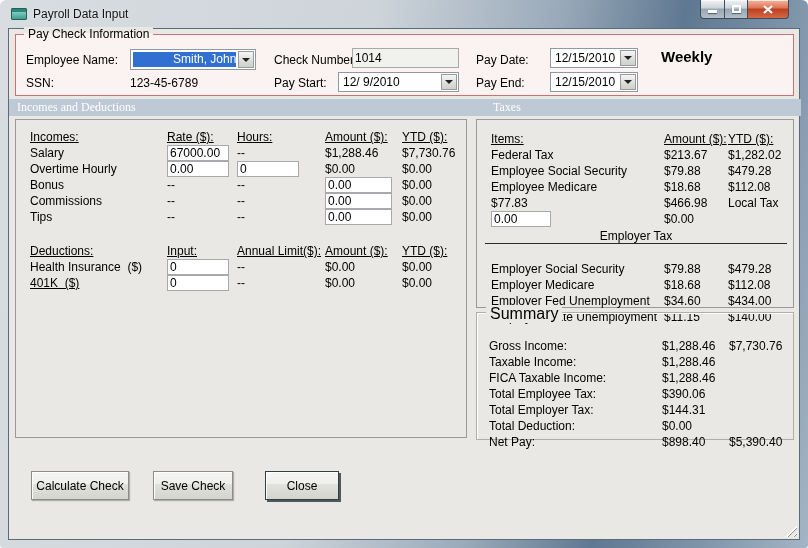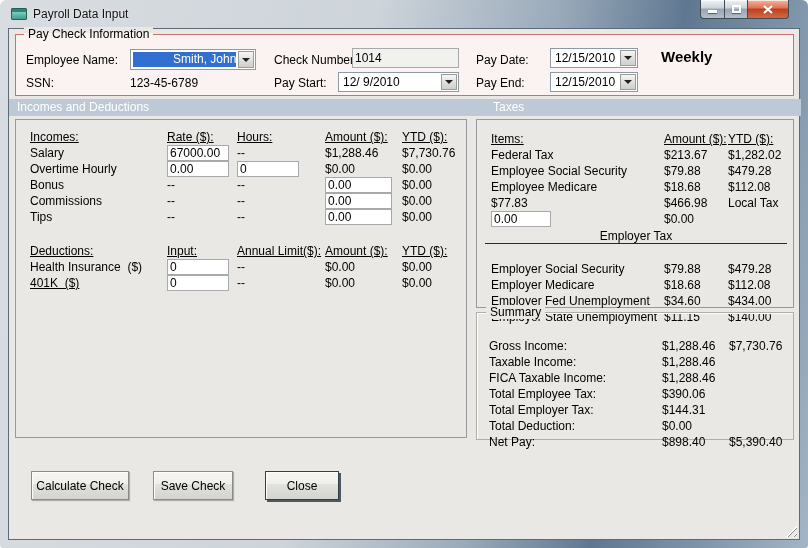--- a/index.html
+++ b/index.html
@@ -53,30 +53,30 @@
   .drop-btn {
     position:absolute; right:1px; top:1px; bottom:1px; width:16px;
     background:linear-gradient(to bottom,#F6F6F6,#DCDCDA 60%,#CFCFCC);
     border:1px solid #9B9B98; display:flex; align-items:center; justify-content:center;
   }
   .tri { width:0; height:0; border-left:4px solid transparent; border-right:4px solid transparent; border-top:4px solid #222; }
   .tb { border:1px solid #A7A9AC; background:#fff; font:12px "Liberation Sans",sans-serif; padding:0 2px; height:16px; }
   .tb.dis { background:#F1F1EE; color:#000; }
   .freq { position:absolute; left:645px; top:13px; font-size:15px; font-weight:bold; }
   
-  #band { position:absolute; left:0; top:70px; width:792px; height:17px; background:#BDC9D5; color:#FFF; font-size:12px; line-height:17px; }
+  #band { position:absolute; left:0; top:70px; width:792px; height:17px; background:#BDC9D5; color:#FFF; font-size:12px; line-height:17px;font-family:Liberation Serif, serif; }
   #band .b-left { position:absolute; left:8px; }
   #band .b-right { position:absolute; left:484px; }
   
   .panel { position:absolute; border:1px solid #97999C; background:#E9E8E4; }
   #panel-incomes { left:6px; top:90px; width:452px; height:319px; }
   #panel-taxes   { left:467px; top:90px; width:318px; height:189px; }
   #gb-summary    { position:absolute; left:467px; top:283px; width:318px; height:128px;
                    border:1px solid #AFAFAA; box-shadow:inset 1px 1px 0 #FDFDFB; }
-  #gb-summary > .gb-label { position:absolute; left:9px; top:-8px; padding:0 4px; font-size:12px; background:#E9E8E4; }
+  #gb-summary > .gb-label { position:absolute; left:9px; top:-8px; padding:0 4px; font-size:16px; background:#E9E8E4; }
   
   .grid5 { display:grid; grid-template-columns:137px 70px 88px 77px auto; margin-left:14px; }
   .grid3 { display:grid; grid-template-columns:173px 64px auto; margin-left:14px; }
   .gridsum { display:grid; grid-template-columns:173px 67px auto; margin-left:12px; margin-top:25px; }
   .cell { height:16px; line-height:16px; font-size:12px; white-space:pre; }
   .colhead { text-decoration:underline; }
   .u { text-decoration:underline; }
   .grid5 .tb, .grid3 .tb { margin-top:0; }
   .w62 { width:62px; } .w67 { width:67px; } .w60 { width:60px; }
   #emp-tax-head { margin:2px 6px 0 8px; text-align:center; font-size:12px; height:15px; line-height:14px; border-bottom:1px solid #2A2A2A; }

